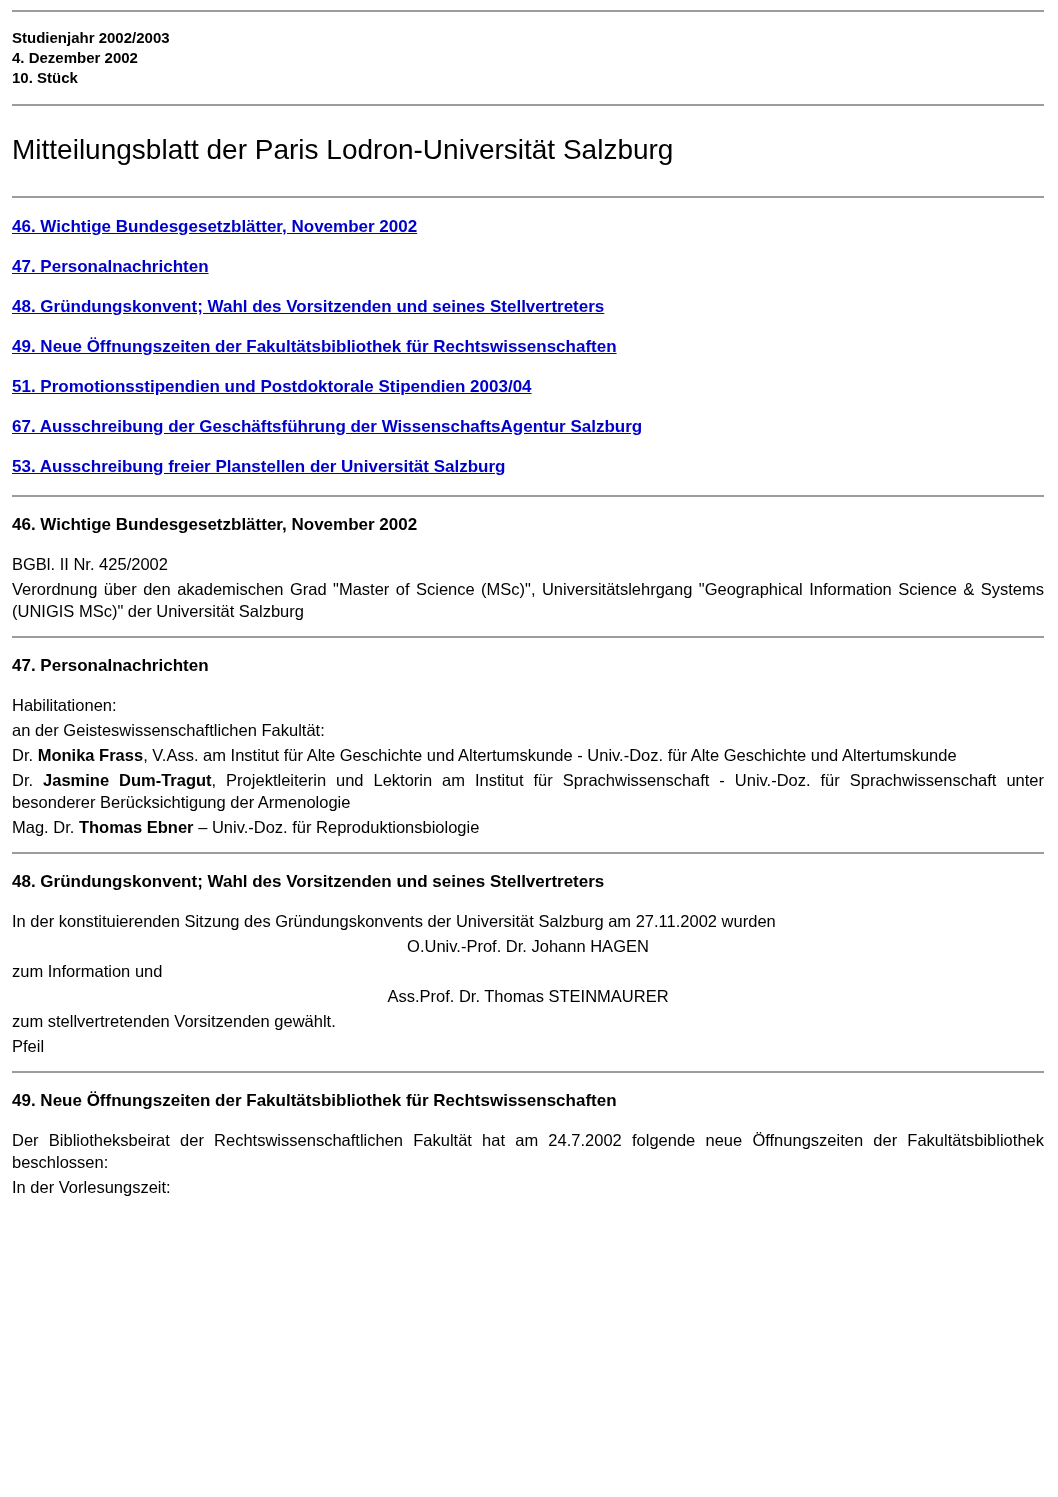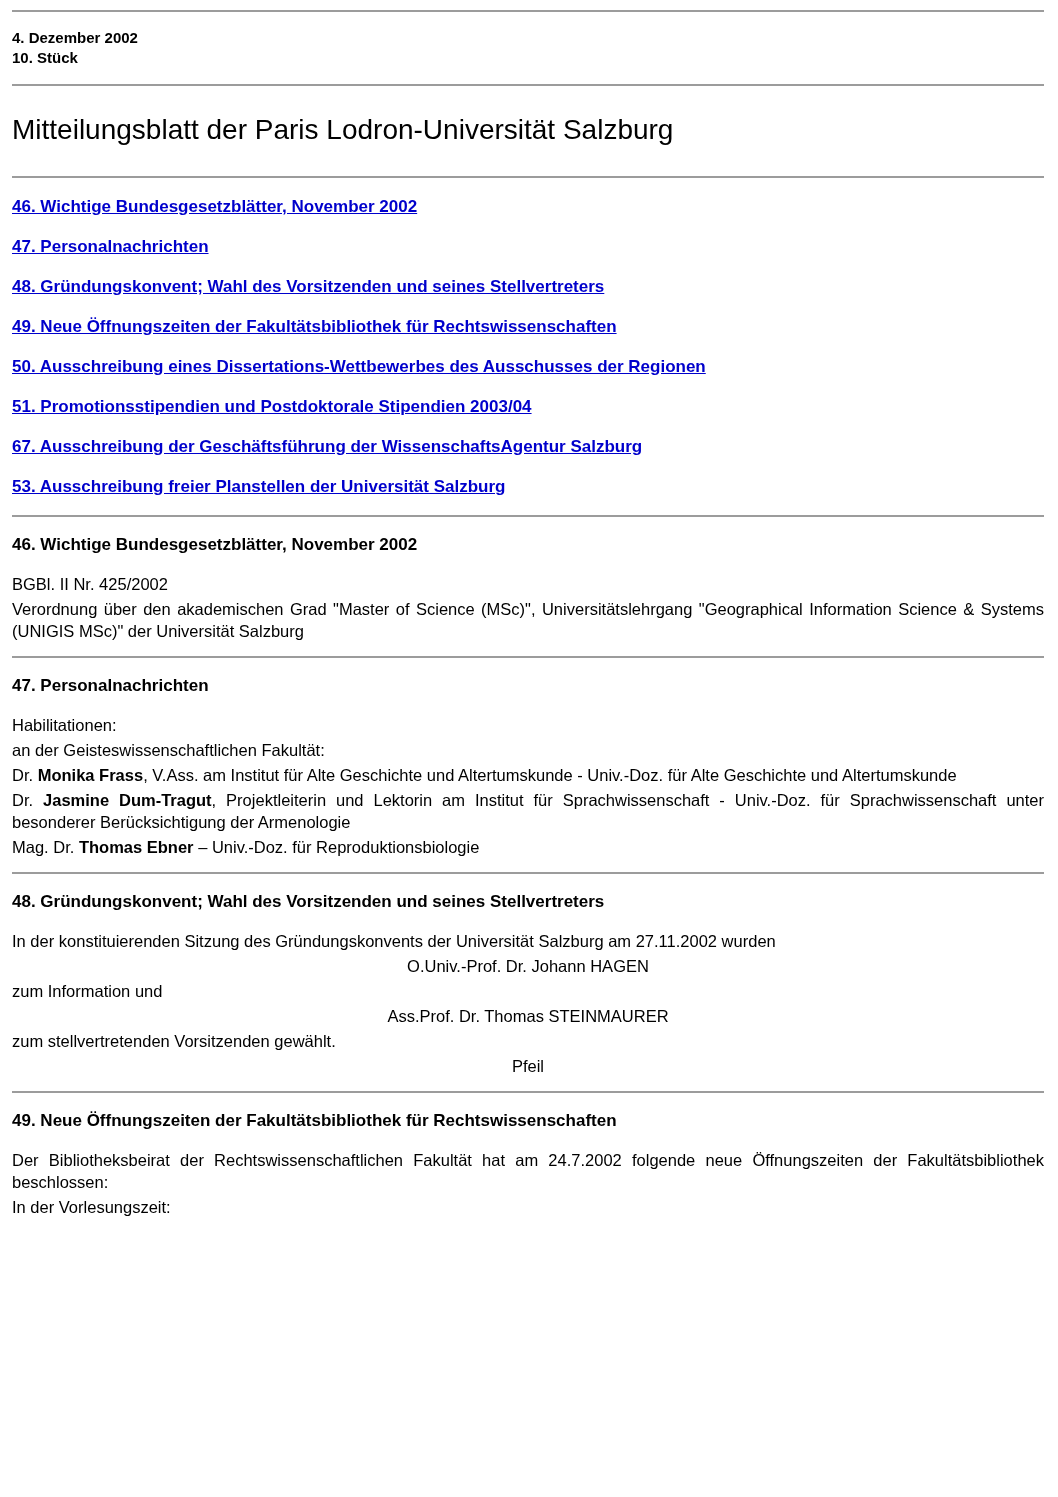--- a/index.html
+++ b/index.html
@@ -54,40 +54,40 @@
   main h2{
     font-size:17px;
     line-height:22px;
     font-weight:bold;
     margin:17px 0;
   }
   main p{margin:3px 0;}
   .bold{font-weight:normal;}
   .justify{text-align:justify;}
   .center{text-align:center;}
-  .right{text-align:center;}
+  .right{text-align:left;}
 </style>
 </head>
 <body>
 
 <div class="page">
   <hr class="top">
   <div class="issue-header">
+      <p>Studienjahr 2002/2003</p>
       <p>4. Dezember 2002</p>
       <p>10. Stück</p>
     </div>
   <hr>
   <h1>Mitteilungsblatt der Paris Lodron-Universität Salzburg</h1>
   <hr>
   <nav class="toc">
       <p><a href="#">46. Wichtige Bundesgesetzblätter, November 2002</a></p>
       <p><a href="#">47. Personalnachrichten</a></p>
       <p><a href="#">48. Gründungskonvent; Wahl des Vorsitzenden und seines Stellvertreters</a></p>
       <p><a href="#">49. Neue Öffnungszeiten der Fakultätsbibliothek für Rechtswissenschaften</a></p>
-      <p><a href="#">50. Ausschreibung eines Dissertations-Wettbewerbes des Ausschusses der Regionen</a></p>
       <p><a href="#">51. Promotionsstipendien und Postdoktorale Stipendien 2003/04</a></p>
       <p><a href="#">67. Ausschreibung der Geschäftsführung der WissenschaftsAgentur Salzburg</a></p>
       <p><a href="#">53. Ausschreibung freier Planstellen der Universität Salzburg</a></p>
     </nav>
   <hr>
   <main>
       <h2>46. Wichtige Bundesgesetzblätter, November 2002</h2>
       <p>BGBl. II Nr. 425/2002</p>
       <p class="justify">Verordnung über den akademischen Grad "Master of Science (MSc)", Universitätslehrgang "Geographical Information Science &amp; Systems (UNIGIS MSc)" der Universität Salzburg</p>
       <hr>

